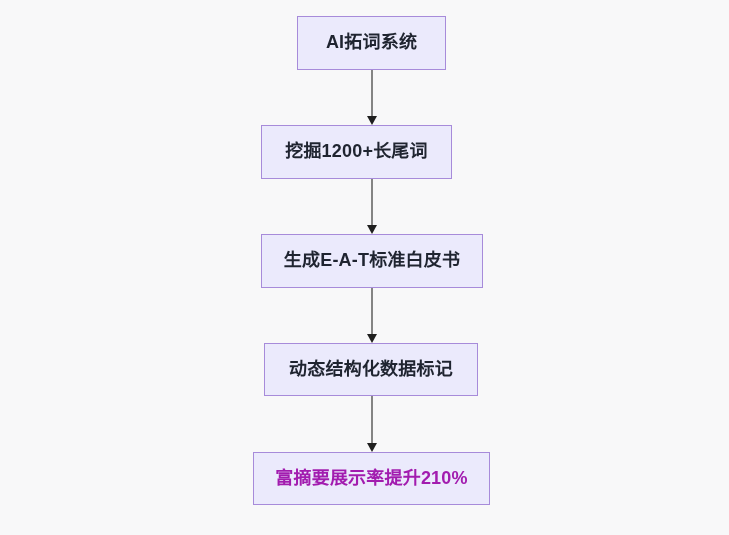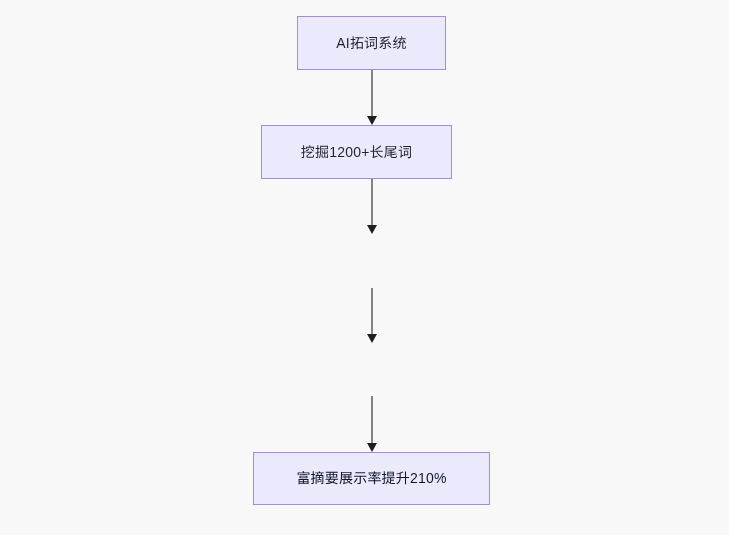--- a/index.html
+++ b/index.html
@@ -27,25 +27,26 @@
     background: #ebeafc;
     border: 1.5px solid #a78bda;
     border-radius: 0;
     display: flex;
     align-items: center;
     justify-content: center;
     z-index: 2;
   }
   .node-label {
     color: #1f2430;
-    font-size: 14px;
+    font-size: 18px;
     line-height: 1.2;
     letter-spacing: 0.2px;
     white-space: nowrap;
     text-align: right;
+    font-weight: bold;
   }
   
   .edge {
     position: absolute;
     z-index: 1;
   }
   .edge-stem {
     position: absolute;
     left: 0;
     top: 0;
@@ -85,19 +86,25 @@
   </div>
 
   <div class="node" style="left: 297px; top: 16px; width: 149px; height: 54px; background: rgb(235, 234, 252); border-color: rgb(167, 139, 218);">
     <span class="node-label" style="color: rgb(31, 36, 48);">AI拓词系统</span>
   </div>
 
   <div class="node" style="left: 261px; top: 125px; width: 191px; height: 54px; background: rgb(235, 234, 252); border-color: rgb(167, 139, 218);">
     <span class="node-label" style="color: rgb(31, 36, 48);">挖掘1200+长尾词</span>
   </div>
 
+  <div class="node" style="left: 261px; top: 234px; width: 222px; height: 54px; background: rgb(235, 234, 252); border-color: rgb(167, 139, 218);">
+    <span class="node-label" style="color: rgb(31, 36, 48);">生成E-A-T标准白皮书</span>
+  </div>
 
+  <div class="node" style="left: 264px; top: 343px; width: 214px; height: 53px; background: rgb(235, 234, 252); border-color: rgb(167, 139, 218);">
+    <span class="node-label" style="color: rgb(31, 36, 48);">动态结构化数据标记</span>
+  </div>
 
   <div class="node" style="left: 253px; top: 452px; width: 237px; height: 53px; background: rgb(235, 234, 252); border-color: rgb(167, 139, 218);">
-    <span class="node-label" style="color: #0f172a;">富摘要展示率提升210%</span>
+    <span class="node-label" style="color: #a21caf;">富摘要展示率提升210%</span>
   </div>
 
 </div>
 
 </body></html>

